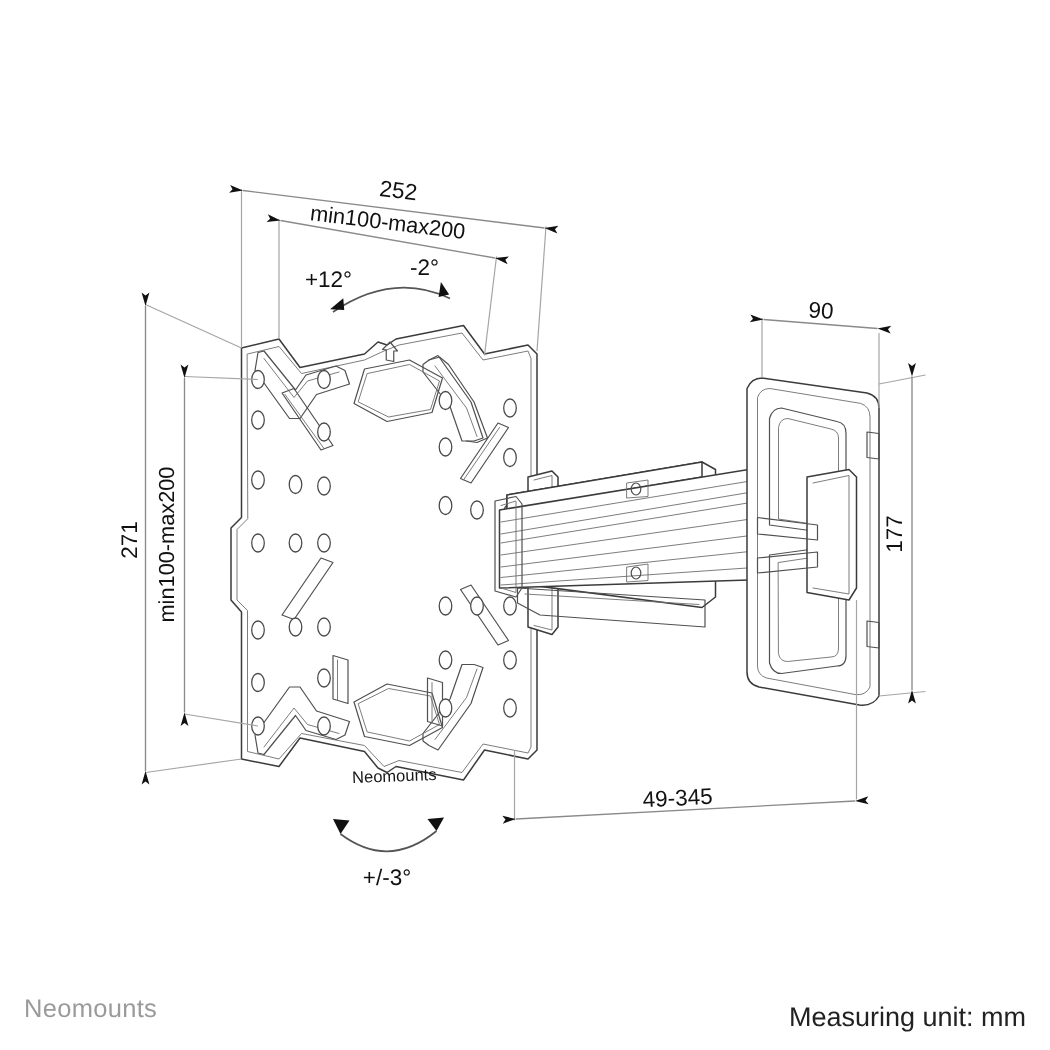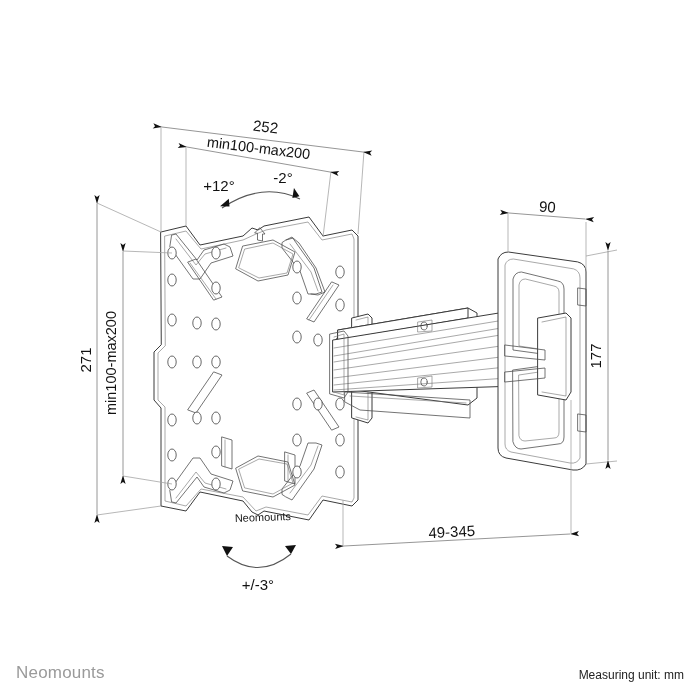--- a/index.html
+++ b/index.html
@@ -33,21 +33,21 @@
     top: 663px;
     font-size: 17px;
     color: #9a9a9a;
     letter-spacing: 0.2px;
     font-family: "Liberation Sans", sans-serif;
   }
   .footer-unit {
     position: absolute;
     right: 16px;
     top: 668px;
-    font-size: 12px;
+    font-size: 18px;
     color: #222222;
     font-family: "Liberation Sans", sans-serif;
   }
   
   .part {
     fill: #ffffff;
     stroke: #3b3b3b;
     stroke-width: 1;
     stroke-linejoin: round;
     stroke-linecap: round;

